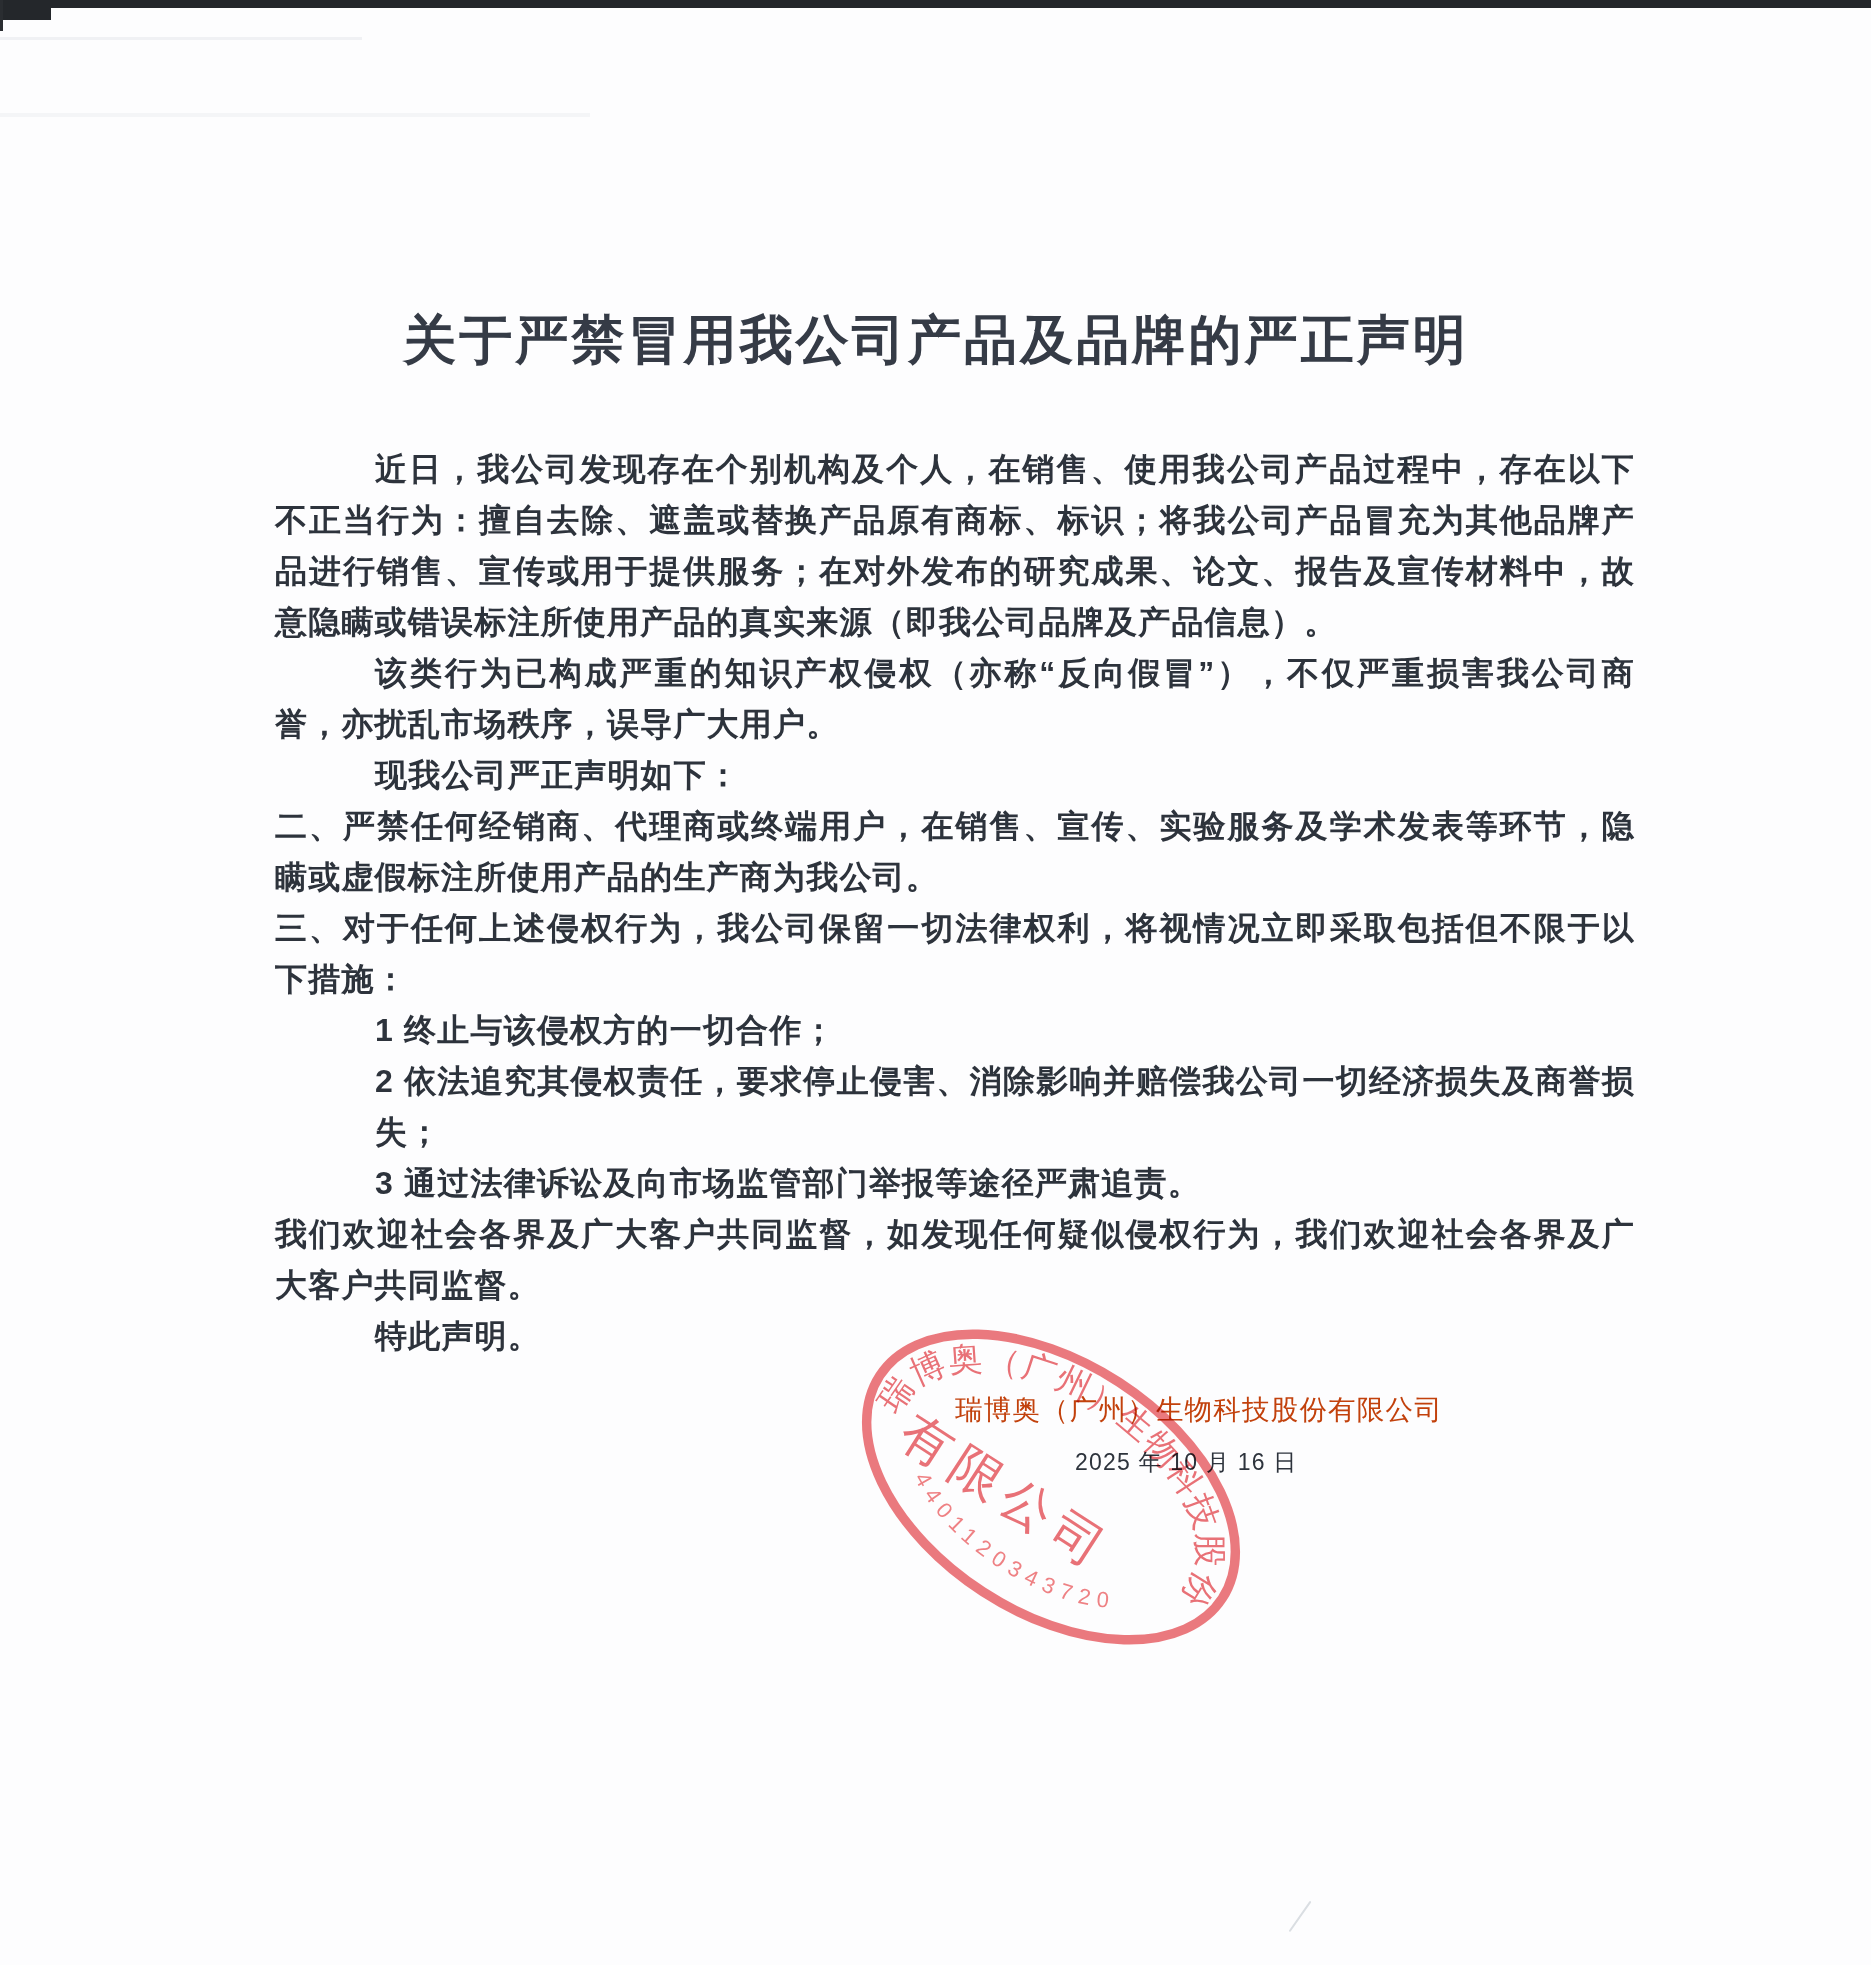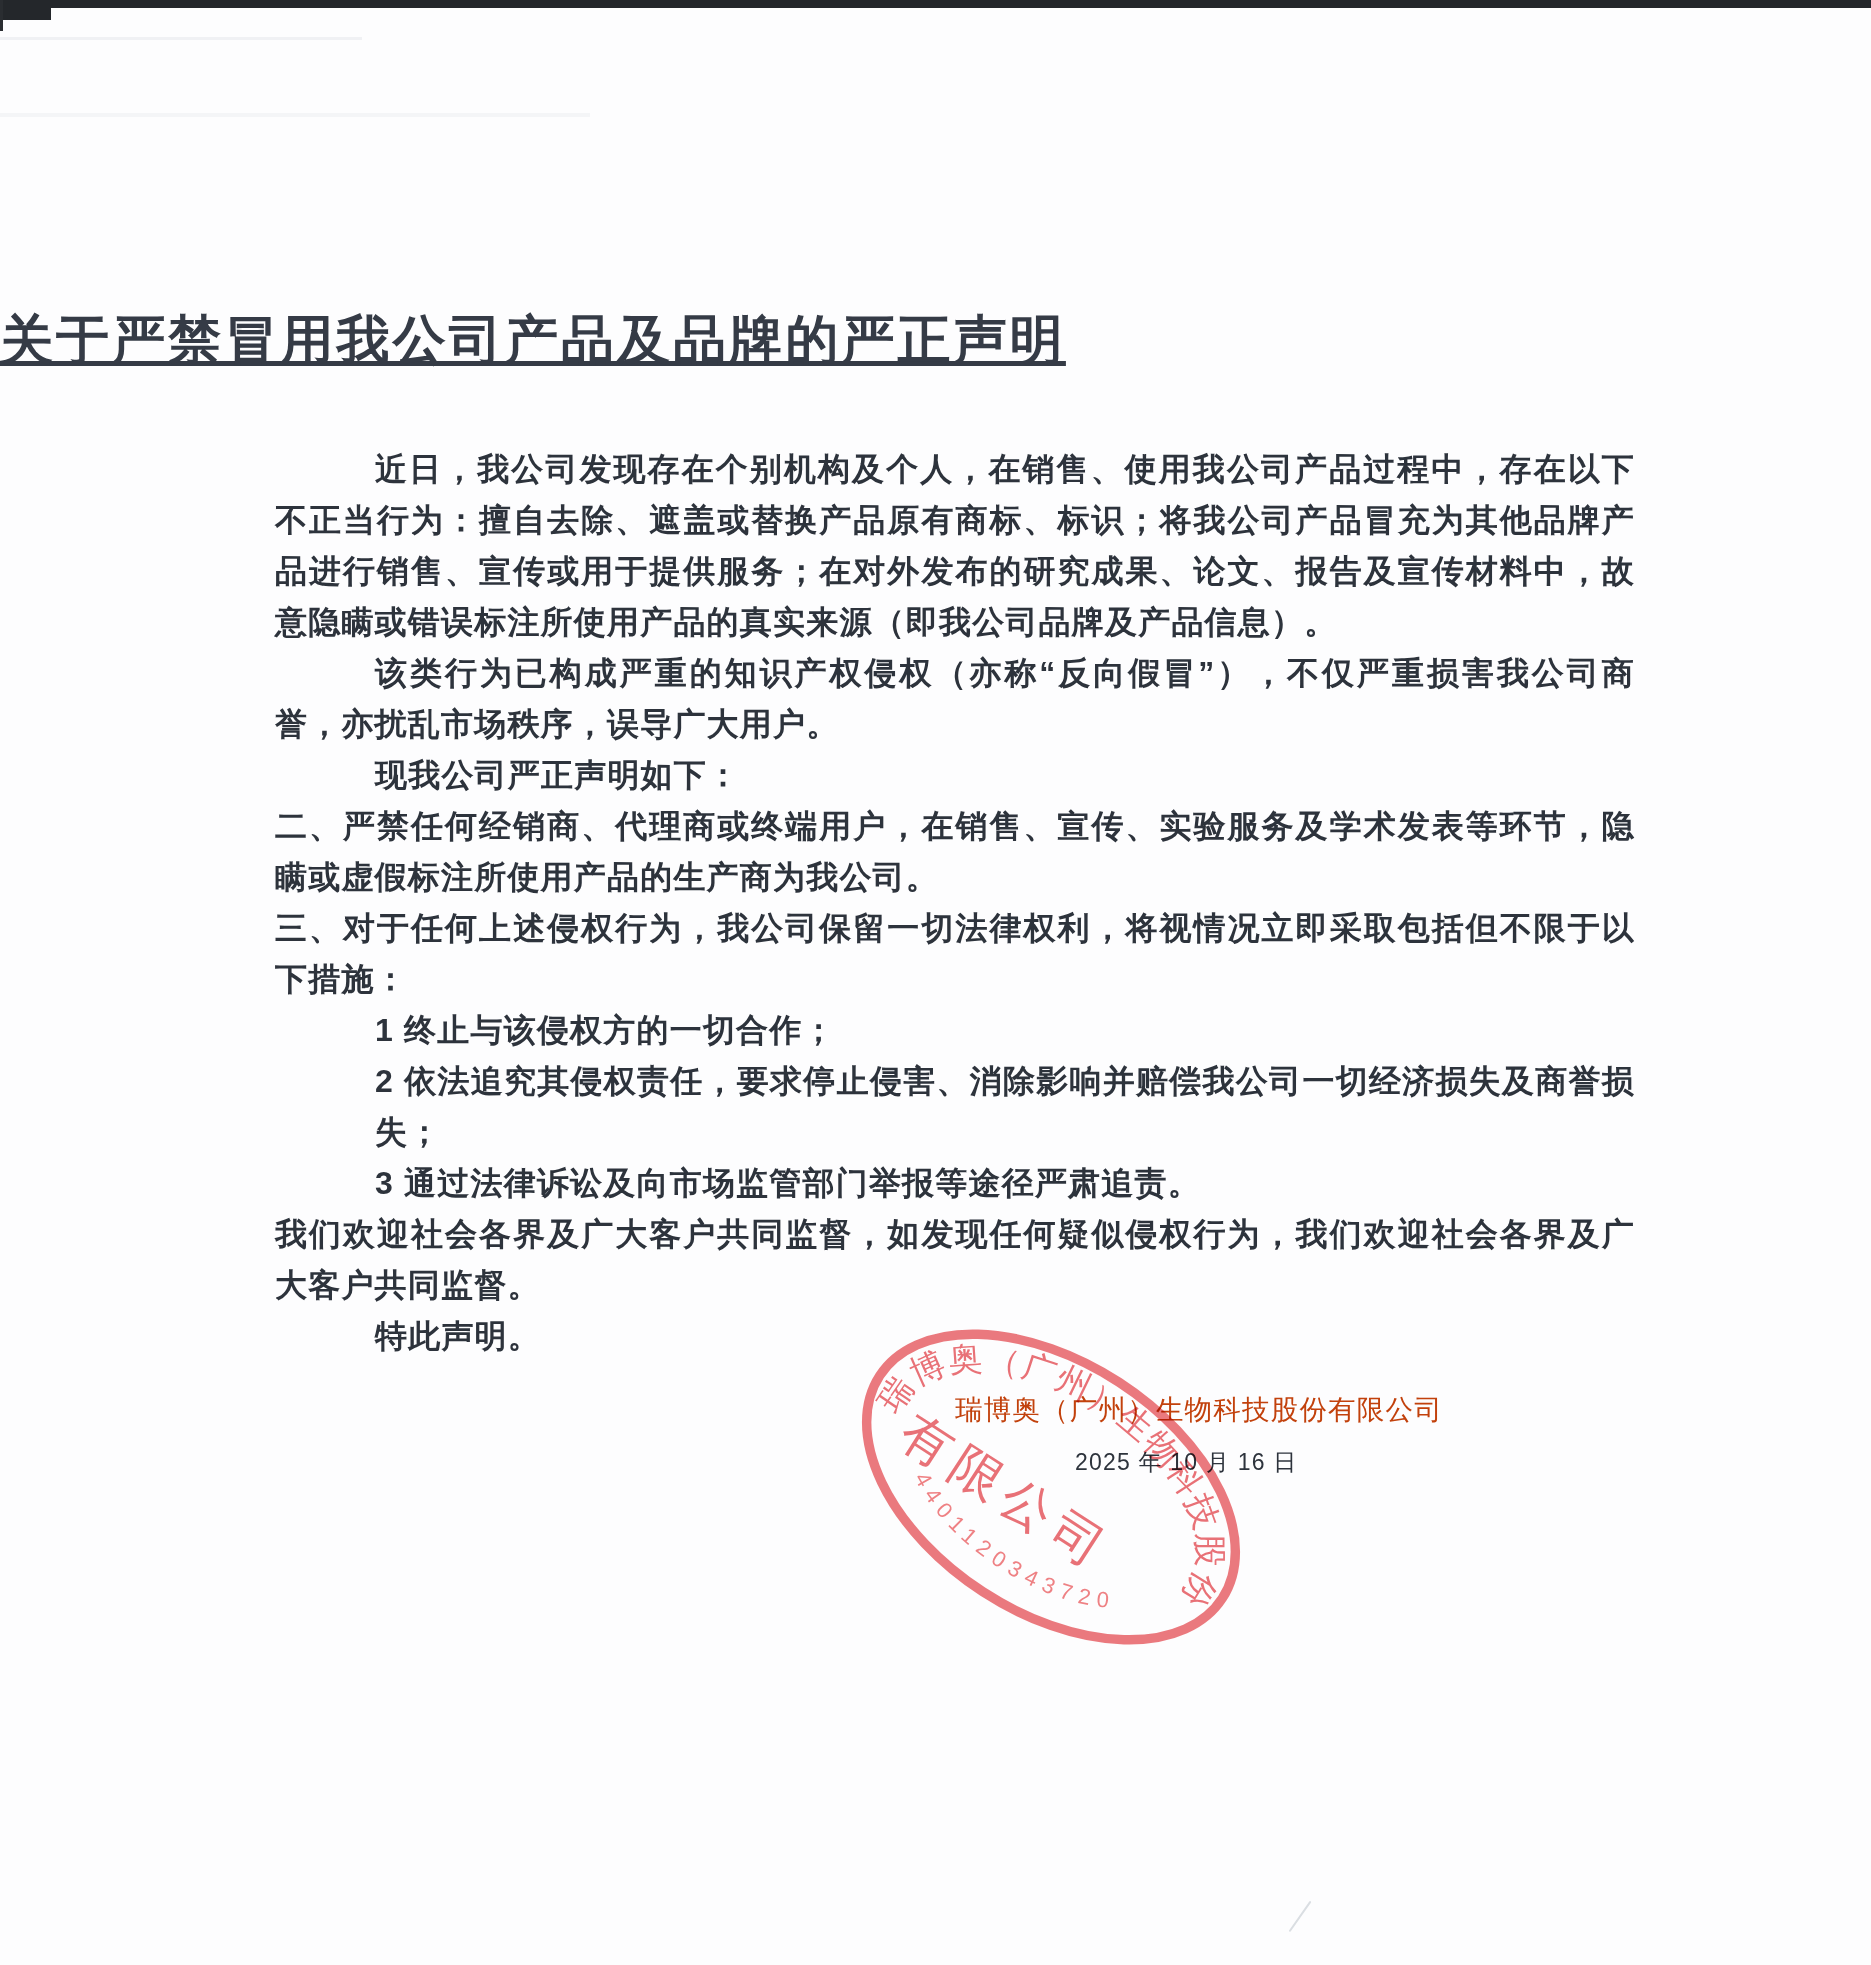--- a/index.html
+++ b/index.html
@@ -46,26 +46,26 @@
     background: #cbd0d6;
     transform: rotate(35deg);
     border-radius: 1.2px;
     opacity: .7;
   }
   
   .doc-title {
     position: absolute; left: 0; top: 310px;
     width: 100%;
     margin: 0;
+    text-align: center;
     font-size: 53px;
     line-height: 59px;
     font-weight: 700;
     letter-spacing: 3.1px;
     color: #353b46;
-    text-decoration: underline;
   }
   .content {
     position: absolute;
     left: 275px; top: 444px;
     width: 1360px;
     font-size: 32px;
     line-height: 51px;
     letter-spacing: 1.2px;
     color: #2d333c;
     text-align: justify;

